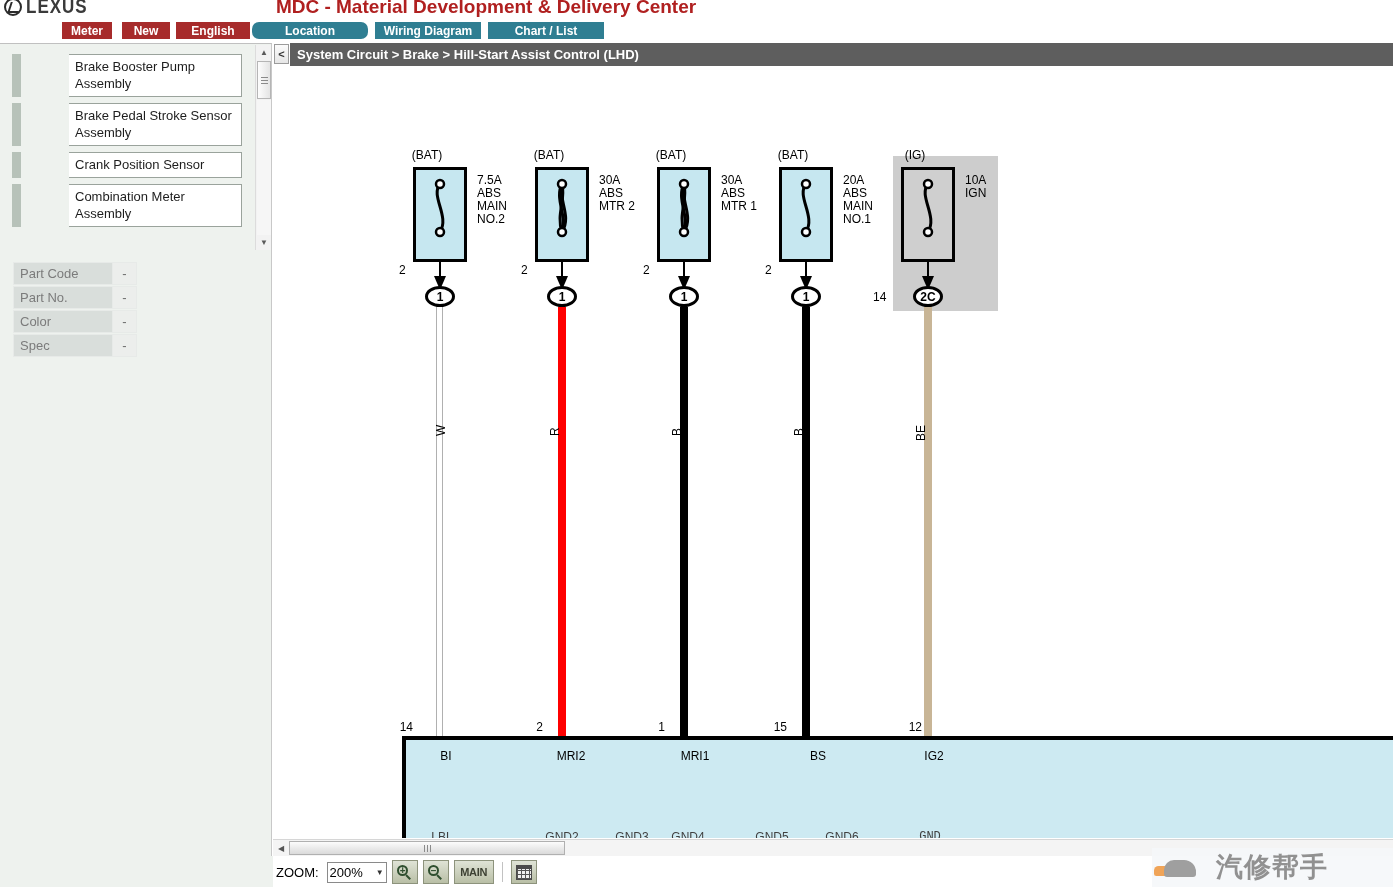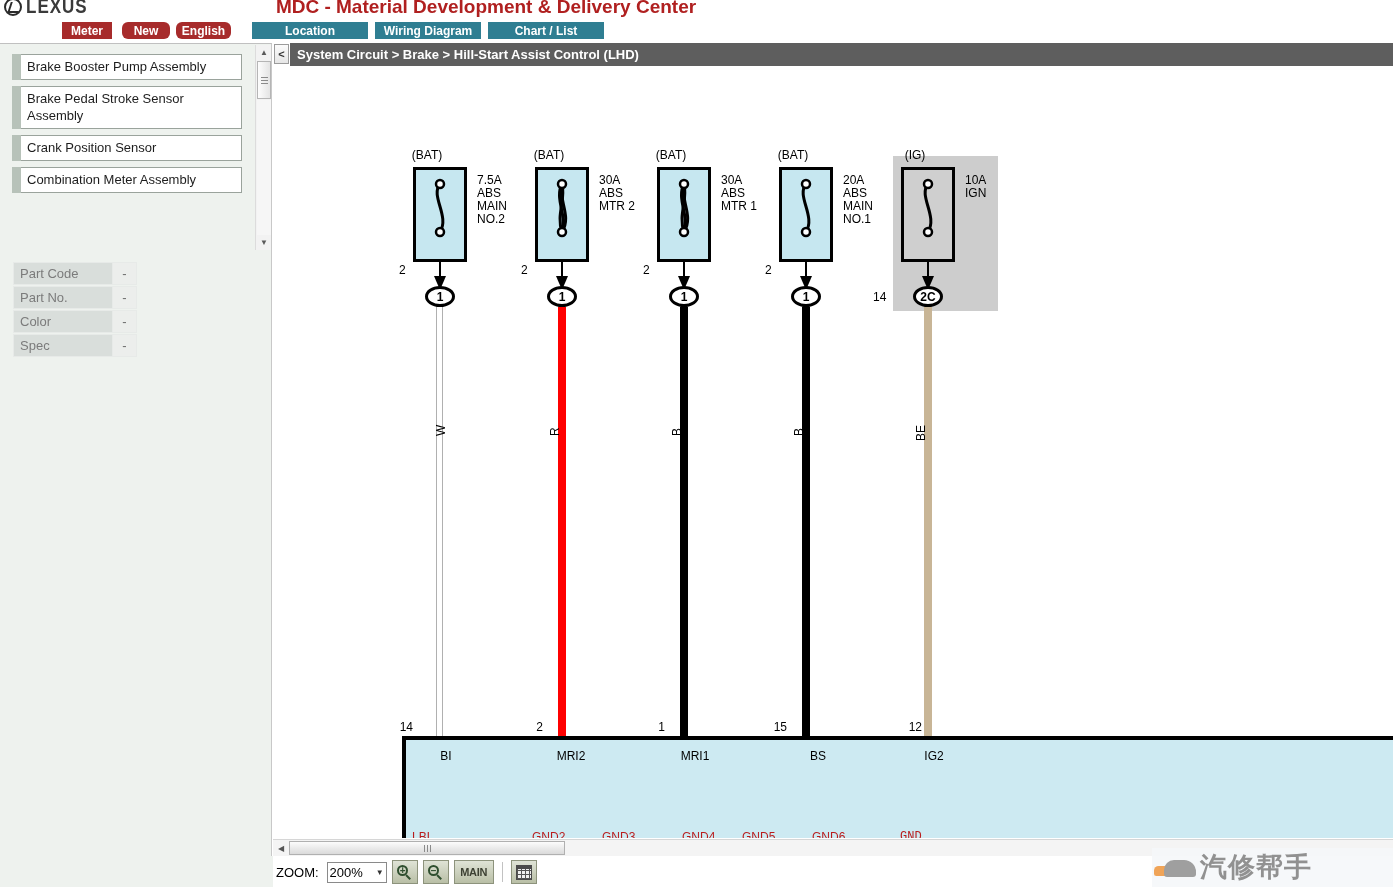--- a/index.html
+++ b/index.html
@@ -58,42 +58,42 @@
     color: #ffffff; font-size: 12px; font-weight: bold;
     display: flex; align-items: center; justify-content: center;
     line-height: 1; cursor: pointer; white-space: nowrap;
     font-family: "Liberation Sans", sans-serif;
   }
   .btn-red  { background: #a72b2b; }
   .btn-teal { background: #2f7e92; }
 
   #btn-top     { left: 18px;   width: 41px; margin-top: 44px; }
   #btn-back    { left: 62px;  width: 50px; }
-  #btn-new     { left: 122px; width: 48px; border-radius: 6px; }
-  #btn-english { left: 176px; width: 55px; border-radius: 6px; }
-  #btn-location{ left: 252px; width: 116px; }
+  #btn-new     { left: 122px; width: 48px; }
+  #btn-english { left: 176px; width: 74px; }
+  #btn-location{ left: 252px; width: 116px; border-radius: 7px; }
   #btn-wiring  { left: 375px; width: 106px; }
   #btn-chart   { left: 488px; width: 116px; }
 
   
   .leftpanel {
     position: absolute; left: 0; top: 43px;
     width: 272px; height: 844px;
     background: #eef2ee;
     border-right: 1px solid #c8c8c8;
     border-top: 1px solid #c0c0c0;
   }
   .parts-list {
     position: absolute; left: 0; top: 0; width: 255px; height: 209px;
     overflow: hidden; background: #eef2ee;
   }
   .part-item {
     position: relative; margin: 0 0 6px 12px;
     display: flex; align-items: stretch;
-    width: 230px; cursor: pointer;
+    width: 230px; cursor: pointer; gap: 48px;
   }
   .part-accent { width: 9px; background: #b7c2b9; flex: 0 0 auto; }
   .part-label {
     flex: 1 1 auto; background: #ffffff; border: 1px solid #9aa39c;
     border-left: none;
     font-size: 13px; color: #1d1d1d; padding: 3px 5px 4px 6px;
     line-height: 17px;
   }
   .parts-first { margin-top: 10px; }
 
@@ -201,22 +201,22 @@
   .ecu {
     position: absolute; left: 129px; top: 670px;
     width: 1000px; height: 110px;
     background: #cdeaf2; border: 4px solid #000; border-right: none;
   }
   .ecu-pinlabel {
     position: absolute; font-size: 12px; color: #000; top: 9px;
     text-align: center; white-space: nowrap;
   }
   .ecu-gndlabel {
-    position: absolute; font-size: 12px; color: #b91c1c; top: 90px;
-    white-space: nowrap;
+    position: absolute; font-size: 12px; color: #404040; top: 90px;
+    text-align: center; white-space: nowrap;
   }
   .ecu-topnum {
     position: absolute; font-size: 12px; color: #000; top: 654px;
     text-align: right; white-space: nowrap;
   }
 
   
   .hscroll {
     position: absolute; left: 273px; top: 839px;
     width: 1120px; height: 17px;
@@ -279,21 +279,21 @@
       linear-gradient(to bottom,#4a4a4a 0 3px, transparent 3px),
       repeating-linear-gradient(to right,#555 0 1px,transparent 1px 4px),
       repeating-linear-gradient(to bottom,#555 0 1px,transparent 1px 4px),
       #f0f0f0;
     border: 1px solid #4a4a4a;
   }
 
   .watermark {
     position: absolute; left: 1152px; top: 848px;
     width: 241px; height: 39px;
-    display: flex; align-items: center; gap: 0;
+    display: flex; align-items: center; gap: 16px;
     background: #f6f8fa; opacity: 0.95; overflow: hidden;
   }
   .wm-car {
     width: 48px; height: 24px; flex: 0 0 auto; position: relative;
   }
   .wm-car::before {
     content: ""; position: absolute; left: 2px; top: 10px;
     width: 30px; height: 10px; background: #f0a050;
     border-radius: 6px 10px 3px 3px;
   }
@@ -528,21 +528,21 @@
     <div class="ecu">
       <div class="ecu-pinlabel" style="left:10px; width:60px;">BI</div>
       <div class="ecu-pinlabel" style="left:130px; width:70px;">MRI2</div>
       <div class="ecu-pinlabel" style="left:254px; width:70px;">MRI1</div>
       <div class="ecu-pinlabel" style="left:382px; width:60px;">BS</div>
       <div class="ecu-pinlabel" style="left:498px; width:60px;">IG2</div>
 
       <div class="ecu-gndlabel" style="left:6px;   width:60px;">LBL</div>
       <div class="ecu-gndlabel" style="left:126px; width:60px;">GND2</div>
       <div class="ecu-gndlabel" style="left:196px; width:60px;">GND3</div>
-      <div class="ecu-gndlabel" style="left:276px; width:60px;">GND4</div>
+      <div class="ecu-gndlabel" style="left:252px; width:60px;">GND4</div>
       <div class="ecu-gndlabel" style="left:336px; width:60px;">GND5</div>
       <div class="ecu-gndlabel" style="left:406px; width:60px;">GND6</div>
       <div class="ecu-gndlabel" style="left:494px; width:60px;font-family:Liberation Mono, monospace;">GND</div>
     </div>
   </div>
 
   <div class="hscroll">
     <div class="hs-arrow">◀</div>
     <div class="hs-thumb">
       <span class="hs-grip"></span>

